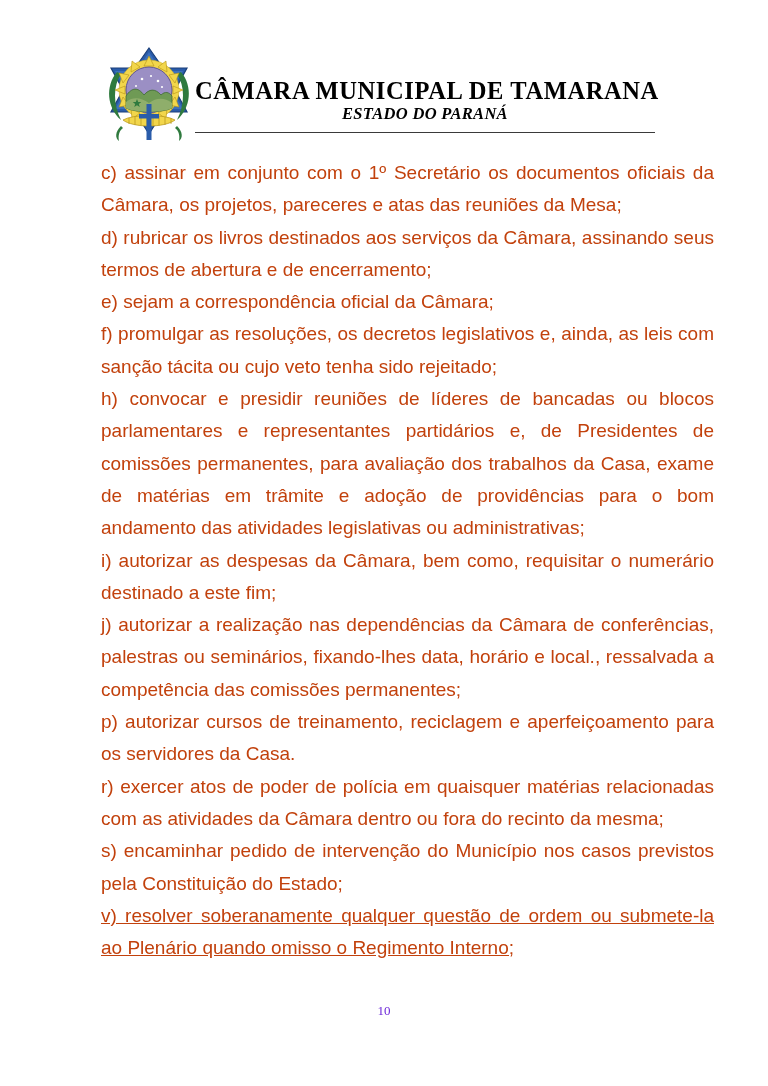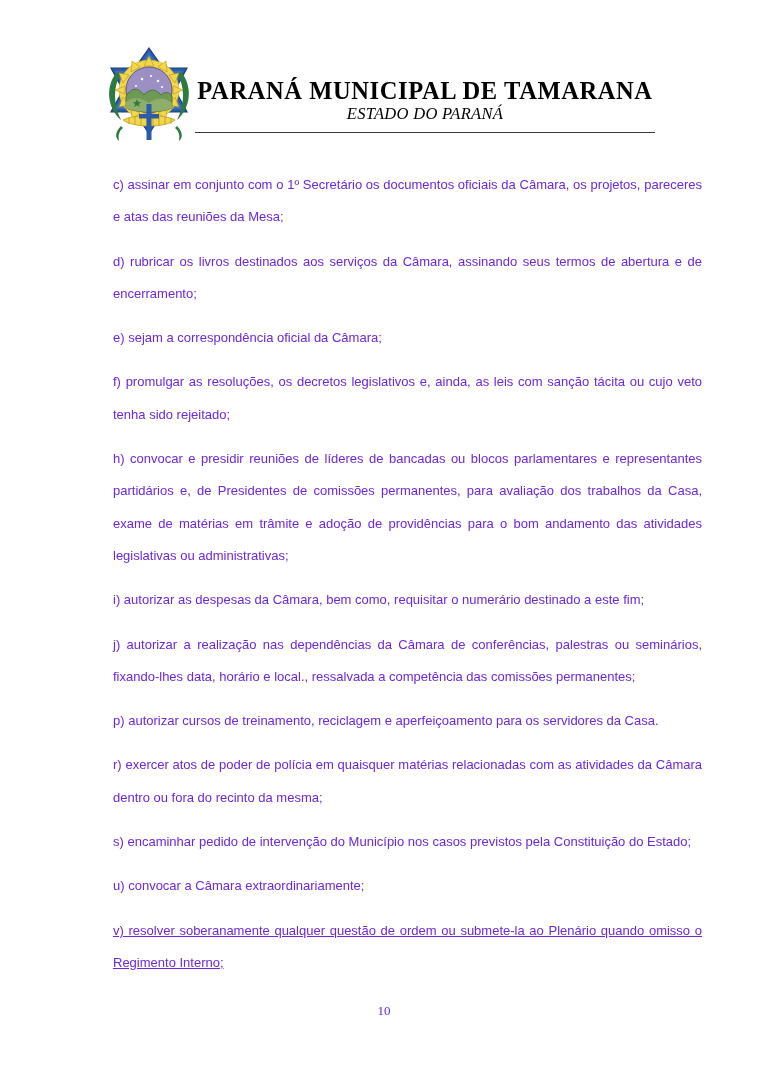--- a/index.html
+++ b/index.html
@@ -45,21 +45,21 @@
   .org-title {
     font-family: "Liberation Serif", serif;
     font-weight: bold;
     font-size: 24.5px;
     letter-spacing: 0.6px;
     line-height: 1.05;
     white-space: nowrap;
   }
   .org-subtitle {
     font-family: "Liberation Serif", serif;
-    font-weight: normal;
+    font-weight: bold;
     font-style: italic;
     font-size: 16.5px;
     letter-spacing: 0.3px;
     line-height: 1.15;
     margin-top: 1px;
     white-space: nowrap;
   }
   .header-rule {
     position: absolute;
     left: 195px;
@@ -70,26 +70,26 @@
   }
 
   
   .doc-body {
     position: absolute;
     left: 101px;
     top: 157px;
     width: 613px;
   }
   .para {
-    font-size: 13px;
+    font-size: 19px;
     line-height: 32.3px;
     text-align: justify;
     text-justify: inter-word;
-    margin: 12px;
-    color: #6d28d9;
+    margin: 0;
+    color: #c2410c;
     -webkit-font-smoothing: antialiased;
   }
   .para:last-child { text-align: justify; text-decoration: underline; }
 
   
   .page-number {
     position: absolute;
     left: 0;
     top: 1003px;
     width: 768px;
@@ -164,37 +164,36 @@
 
         <rect x="45.5" y="58" width="5" height="36" fill="#2a5caa"></rect>
         <rect x="38" y="68" width="20" height="4.5" fill="#2a5caa"></rect>
 
         <path d="M20,80 C14,86 14,92 18,95 C17,90 18,85 22,82 Z" fill="#2f7a3e"></path>
         <path d="M76,80 C82,86 82,92 78,95 C79,90 78,85 74,82 Z" fill="#2f7a3e"></path>
       </svg>
     </div>
 
     <div class="header-text">
-      <div class="org-title">PARANÁ MUNICIPAL DE TAMARANA</div>
+      <div class="org-title">CÂMARA MUNICIPAL DE TAMARANA</div>
       <div class="org-subtitle">ESTADO DO PARANÁ</div>
     </div>
 
     <div class="header-rule"></div>
   </div>
 
   <div class="doc-body">
     <p class="para">c) assinar em conjunto com o 1º Secretário os documentos oficiais da Câmara, os projetos, pareceres e atas das reuniões da Mesa;</p>
     <p class="para">d) rubricar os livros destinados aos serviços da Câmara, assinando seus termos de abertura e de encerramento;</p>
     <p class="para">e) sejam a correspondência oficial da Câmara;</p>
     <p class="para">f)  promulgar as resoluções, os decretos legislativos e, ainda, as leis com sanção tácita ou cujo veto tenha sido rejeitado;</p>
     <p class="para">h) convocar e presidir reuniões de líderes de bancadas ou blocos parlamentares e representantes partidários e, de Presidentes de comissões permanentes, para avaliação dos trabalhos da Casa, exame de matérias em trâmite e adoção de providências para o bom andamento das atividades legislativas ou administrativas;</p>
     <p class="para">i)  autorizar as despesas da Câmara, bem como, requisitar o numerário destinado a este fim;</p>
     <p class="para">j)  autorizar a realização nas dependências da Câmara de conferências, palestras ou seminários, fixando-lhes data, horário e local., ressalvada a competência das comissões permanentes;</p>
     <p class="para">p)  autorizar cursos de treinamento, reciclagem e aperfeiçoamento para os servidores da Casa.</p>
     <p class="para">r)  exercer atos de poder de polícia em quaisquer matérias relacionadas com as atividades da Câmara dentro ou fora do recinto da mesma;</p>
     <p class="para">s) encaminhar pedido de intervenção do Município nos casos previstos pela Constituição do Estado;</p>
-    <p class="para">u)  convocar a Câmara extraordinariamente;</p>
     <p class="para">v)  resolver soberanamente qualquer questão de ordem ou submete-la ao Plenário quando omisso o Regimento Interno;</p>
   </div>
 
   <div class="page-number">10</div>
 
 </div>
 
 </body></html>

